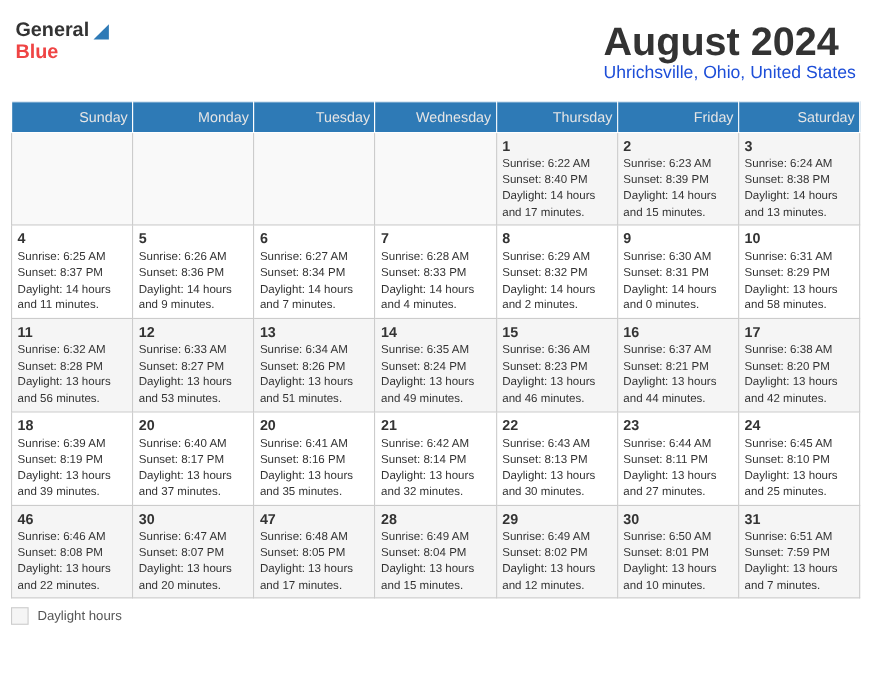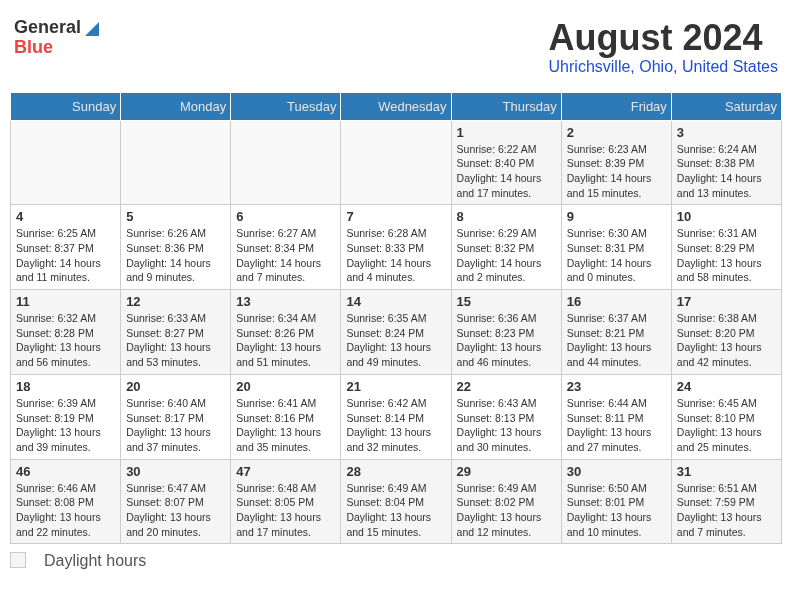--- a/index.html
+++ b/index.html
@@ -84,25 +84,25 @@
     .day-info {
       font-size: 10.5px;
       color: #333;
       line-height: 1.4;
     }
     .empty-cell {
       background: #f9f9f9 !important;
     }
     .footer {
       margin-top: 8px;
-      font-size: 16px;
+      font-size: 12px;
       color: #555;
       display: flex;
-      align-items: flex-start;
-      gap: 18px;
+      align-items: center;
+      gap: 8px;
     }
     .daylight-box {
       width: 16px;
       height: 16px;
       background: #f5f5f5;
       border: 1px solid #ccc;
       display: inline-block;
     }
     .logo-row {
       display: flex;

